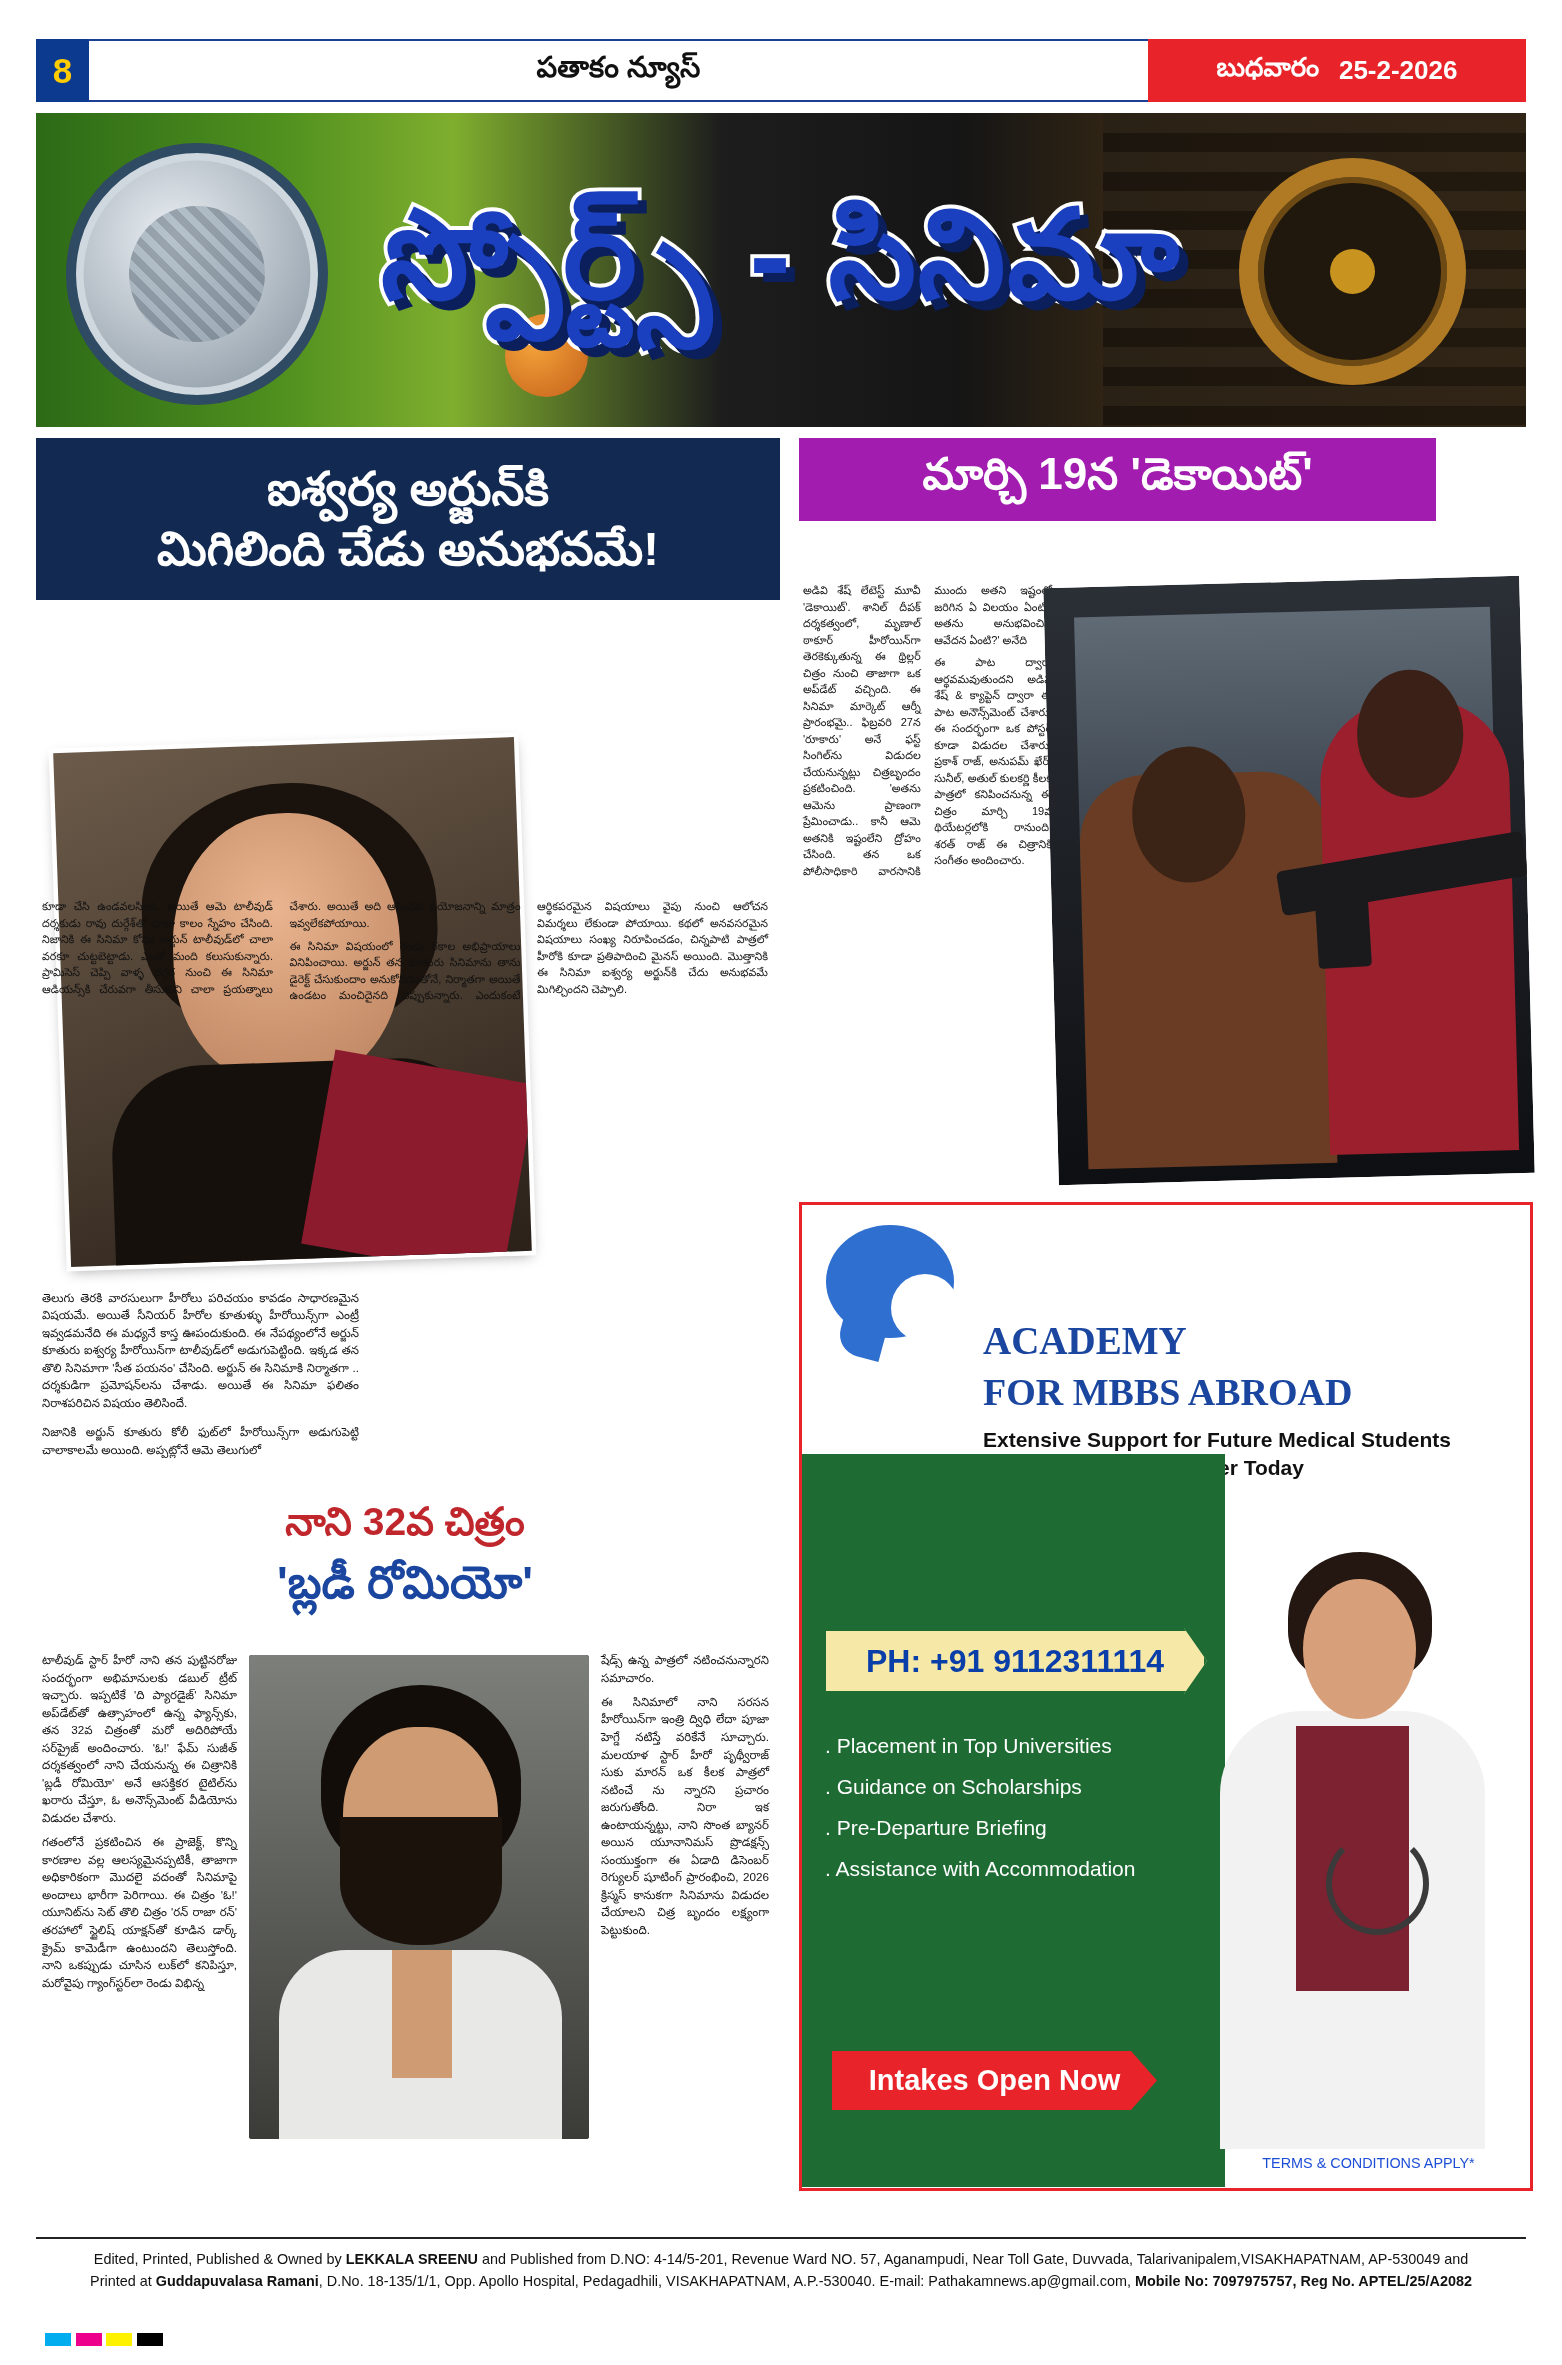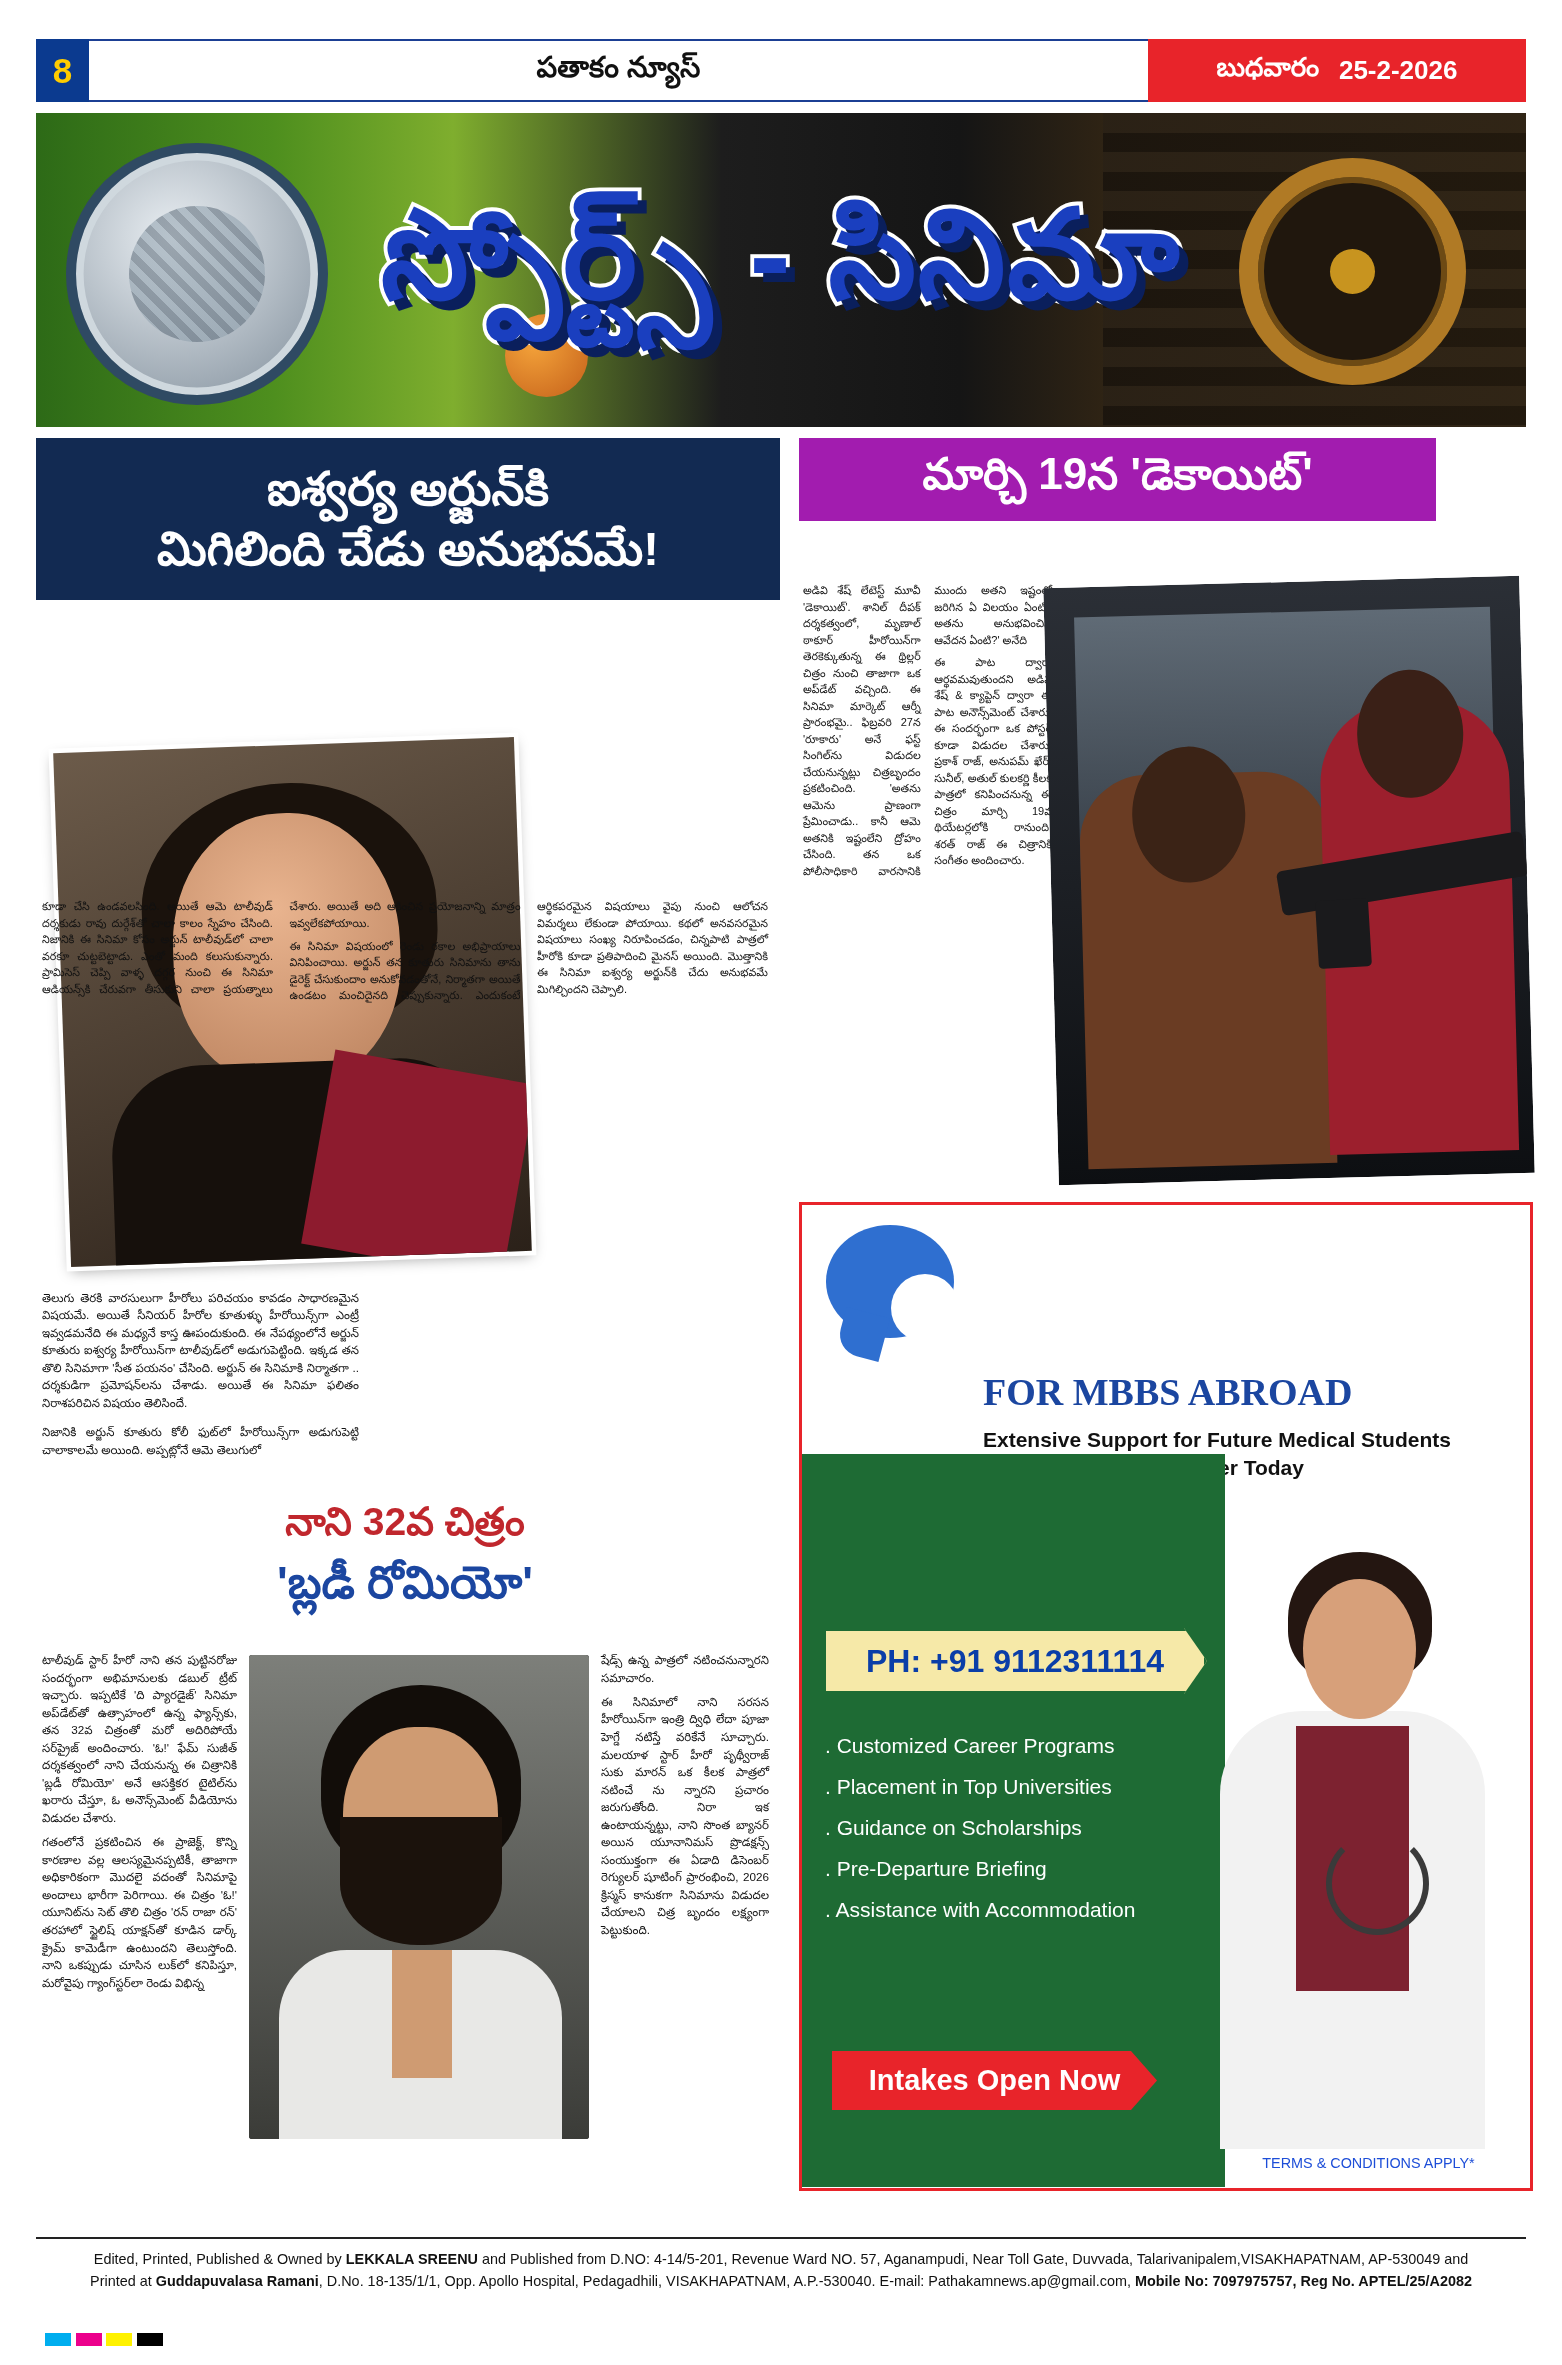--- a/index.html
+++ b/index.html
@@ -187,28 +187,28 @@
     <div class="manhead"></div>
     <div class="woman"></div>
     <div class="whead"></div>
     <div class="gun"></div>
   </div>
 
   <div class="ad">
     <div class="bubble">
         <div class="cut"></div>
       </div>
+    <div class="ad-title2">ACADEMY</div>
 
     <div style="position:absolute;left:181px;top:165px;width:529px;color:#1b46a0;font-weight:bold;font-size:38px;font-family:'Liberation Serif',serif;">FOR MBBS ABROAD</div>
     <div class="ad-sub" style="top:221px">Extensive Support for Future Medical Students Start Your Medical Career Today</div>
 
     <div class="ad-green"></div>
     <div class="ad-phone">PH: +91 9112311114</div>
     <div class="ad-bullets">
-      <div>. Customized Career Programs</div>
       <div>. Placement in Top Universities</div>
       <div>. Guidance on Scholarships</div>
       <div>. Pre-Departure Briefing</div>
       <div>. Assistance with Accommodation</div>
     </div>
     <div class="ad-cta">Intakes Open Now</div>
 
     <div class="ad-doc">
       <div class="coat"></div>
       <div class="scrub"></div>

